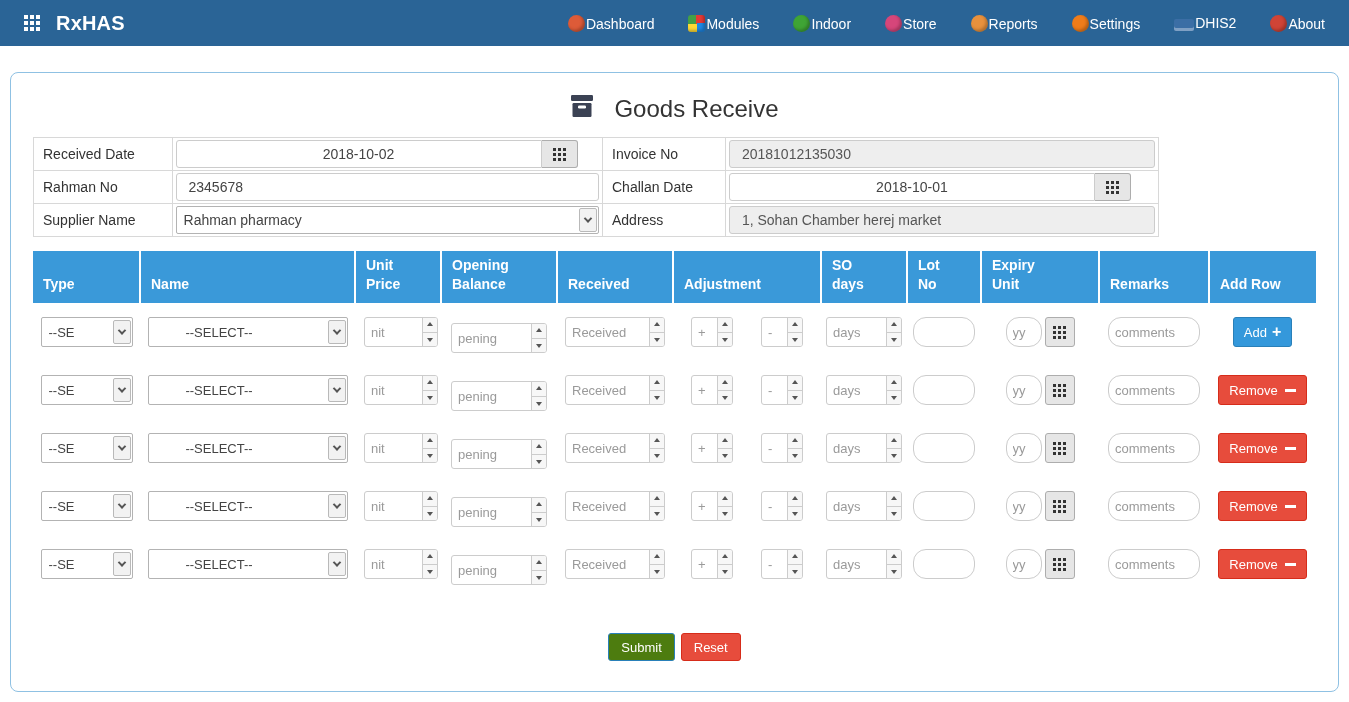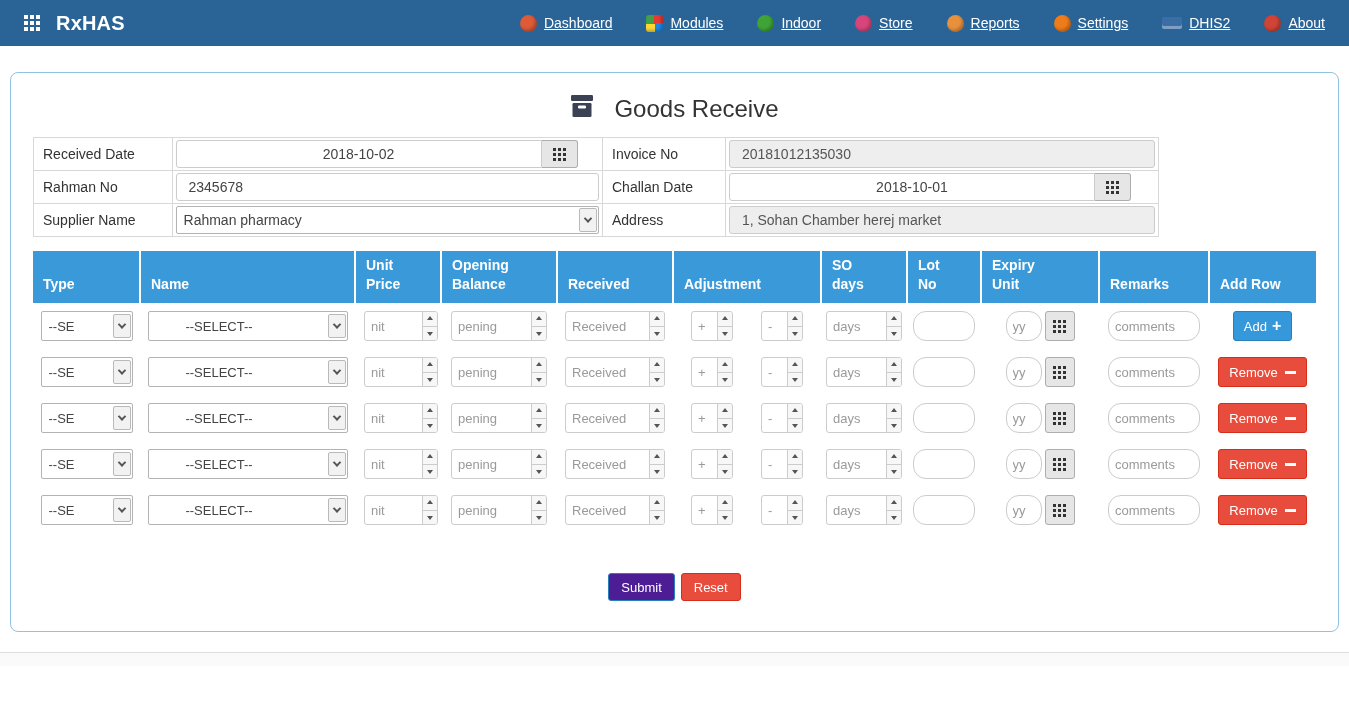--- a/index.html
+++ b/index.html
@@ -5,21 +5,21 @@
   * { box-sizing: border-box; margin: 0; padding: 0; }
   html,body { width: 1349px; height: 702px; overflow: hidden;
     font-family: "Liberation Sans", "DejaVu Sans", sans-serif; background: #fff; }
 
   
   .navbar { height: 46px; background: #2a6496; display: flex; align-items: center;
     padding: 0 24px; color: #fff; }
   .brand-grid { display: inline-flex; margin-right: 16px; cursor: pointer; }
   .brand { font-size: 20px; font-weight: bold; letter-spacing: .2px; cursor: pointer; }
   .nav-items { margin-left: auto; display: flex; align-items: center; gap: 34px; }
-  .nav-item { display: flex; align-items: center; gap: 7px; cursor: pointer; font-size: 14px; text-decoration: underline; }
+  .nav-item { display: flex; align-items: flex-end; gap: 1px; cursor: pointer; font-size: 14px; }
   .nav-ico { width: 17px; height: 17px; border-radius: 50%; flex: 0 0 auto;
     box-shadow: inset -2px -2px 3px rgba(0,0,0,.25); }
   .nav-ico.modules-icon { border-radius: 3px;
     background: conic-gradient(#e53935 0 25%, #1e88e5 0 50%, #fdd835 0 75%, #43a047 0); }
   .nav-ico.dhis2-icon { width: 20px; height: 12px; border-radius: 2px;
     box-shadow: inset 0 -3px 0 rgba(255,255,255,.35); }
   .nav-label { white-space: nowrap; }
 
   
   .card { margin: 26px 10px 0; background: #fff; border: 1px solid #8fc1e3;
@@ -78,37 +78,37 @@
     font-size: 13px; color: #444; padding: 0 18px 0 6px; font-family: inherit; }
   .num input::placeholder { color: #9a9a9a; }
   .spin { position: absolute; right: 1px; top: 1px; bottom: 1px; width: 15px;
     display: flex; flex-direction: column; border-left: 1px solid #ccc; cursor: pointer;
     border-radius: 0 2px 2px 0; overflow: hidden; }
   .spin i { flex: 1; display: flex; align-items: center; justify-content: center; background: #f7f7f7; }
   .spin i + i { border-top: 1px solid #ccc; }
   .spin i.up::after { content: ''; border: 3px solid transparent; border-bottom: 4px solid #555; margin-top: -4px; }
   .spin i.dn::after { content: ''; border: 3px solid transparent; border-top: 4px solid #555; margin-bottom: -4px; }
 
-  .w74 { width: 74px; margin-left: 6px; } .w96 { width: 96px; } .w100 { width: 100px; } .w42 { width: 42px; }
+  .w74 { width: 74px; margin-left: 6px; } .w96 { width: 96px; margin-top: 12px; } .w100 { width: 100px; } .w42 { width: 42px; }
   .w76 { width: 76px; } .w62 { width: 62px; } .w36 { width: 36px; } .w92 { width: 92px; }
 
   .cal-sm { width: 30px; height: 30px; background: #e6e6e6; border: 1px solid #adadad;
     border-radius: 3px; display: inline-flex; align-items: center; justify-content: center; cursor: pointer; }
 
   .action-btn { height: 30px; border-radius: 3px; color: #fff; font-size: 13px;
     font-family: inherit; display: inline-flex; align-items: center; padding: 0 10px;
     cursor: pointer; border: 1px solid transparent; }
   .action-btn.add { background: #3498db; border-color: #2980b9; }
   .action-btn.remove { background: #e74c3c; border-color: #d62c1a; }
   .plus-icon { font-weight: bold; font-size: 16px; margin-left: 5px; line-height: 1; }
   .minus-icon { display: inline-block; width: 11px; height: 3px; background: #fff; margin-left: 7px; }
 
   
   .submit-row { display: flex; justify-content: center; gap: 6px; margin-top: 40px; }
-  .btn-submit { background: #4c1d95; border: 1px solid #2980b9; }
+  .btn-submit { background: #4d7c0f; border: 1px solid #2980b9; }
   .btn-reset  { background: #e74c3c; border: 1px solid #d62c1a; }
   .btn-main { height: 28px; padding: 0 12px; border-radius: 3px; color: #fff; font-size: 13px;
     font-family: inherit; cursor: pointer; }
 
   .page-footer { margin-top: 20px; border-top: 1px solid #ddd; height: 14px; background: #fafafa; }
 </style>
 </head>
 <body>
 
 <div class="navbar">

